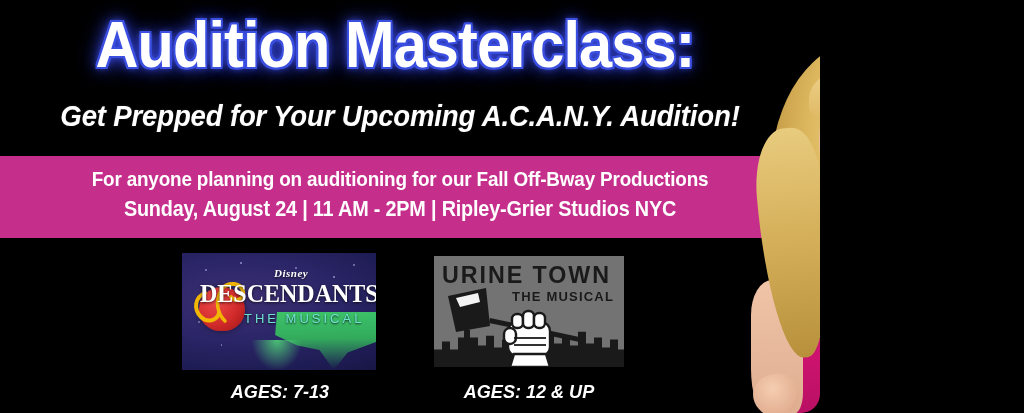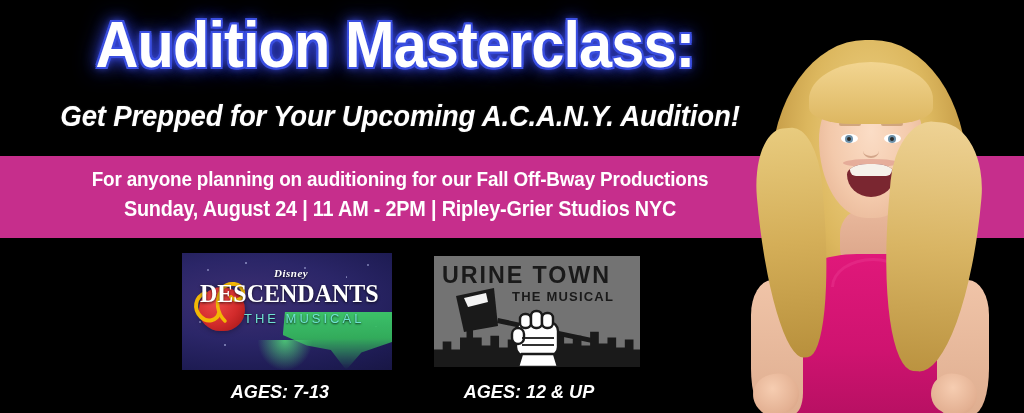--- a/index.html
+++ b/index.html
@@ -2,23 +2,24 @@
 <html><head>
 <meta charset="utf-8">
 <style>
   html,body{margin:0;padding:0;background:#000;}
   body{
     font-family:"Liberation Sans", sans-serif;
     -webkit-font-smoothing:antialiased;
   }
   #banner{
     position:relative;
-    width:1024px;height:413px;
+    width:820px;height:413px;
     background:#000000;
     overflow:hidden;
+    border-radius:19px;
   }
 
   
   .pink-band{
     position:absolute;left:0;top:156px;width:1024px;height:82px;
     background:#C62E8C;
   }
 
   
   .headline{
@@ -69,21 +70,21 @@
     font-weight:700;
     color:#ffffff;
     transform:scaleX(0.90);
     transform-origin:center top;
     user-select:none;
   }
   .band-line1{font-size:21px;line-height:30px;letter-spacing:-0.2px;white-space:nowrap;}
   .band-line2{font-size:22px;line-height:30px;letter-spacing:-0.2px;white-space:nowrap;}
 
   
-  .poster{position:absolute;overflow:hidden;padding-left:16px;}
+  .poster{position:absolute;overflow:hidden;}
   .poster-desc{left:182px;top:253px;width:194px;height:117px;
     background:
       radial-gradient(ellipse 130% 90% at 30% 40%, #3d2f72 0%, #2b2668 38%, #1d1b52 70%, #141239 100%);
   }
   .desc-stars{position:absolute;inset:0;}
   .desc-star{position:absolute;background:#cdd6ff;border-radius:50%;opacity:.55;}
   .green-splash{
     position:absolute;left:48%;top:50%;width:52%;height:50%;
     background:linear-gradient(180deg,#3ecf6a 0%, #35b85c 45%, rgba(40,160,80,0) 100%);
     filter:blur(0.4px);

